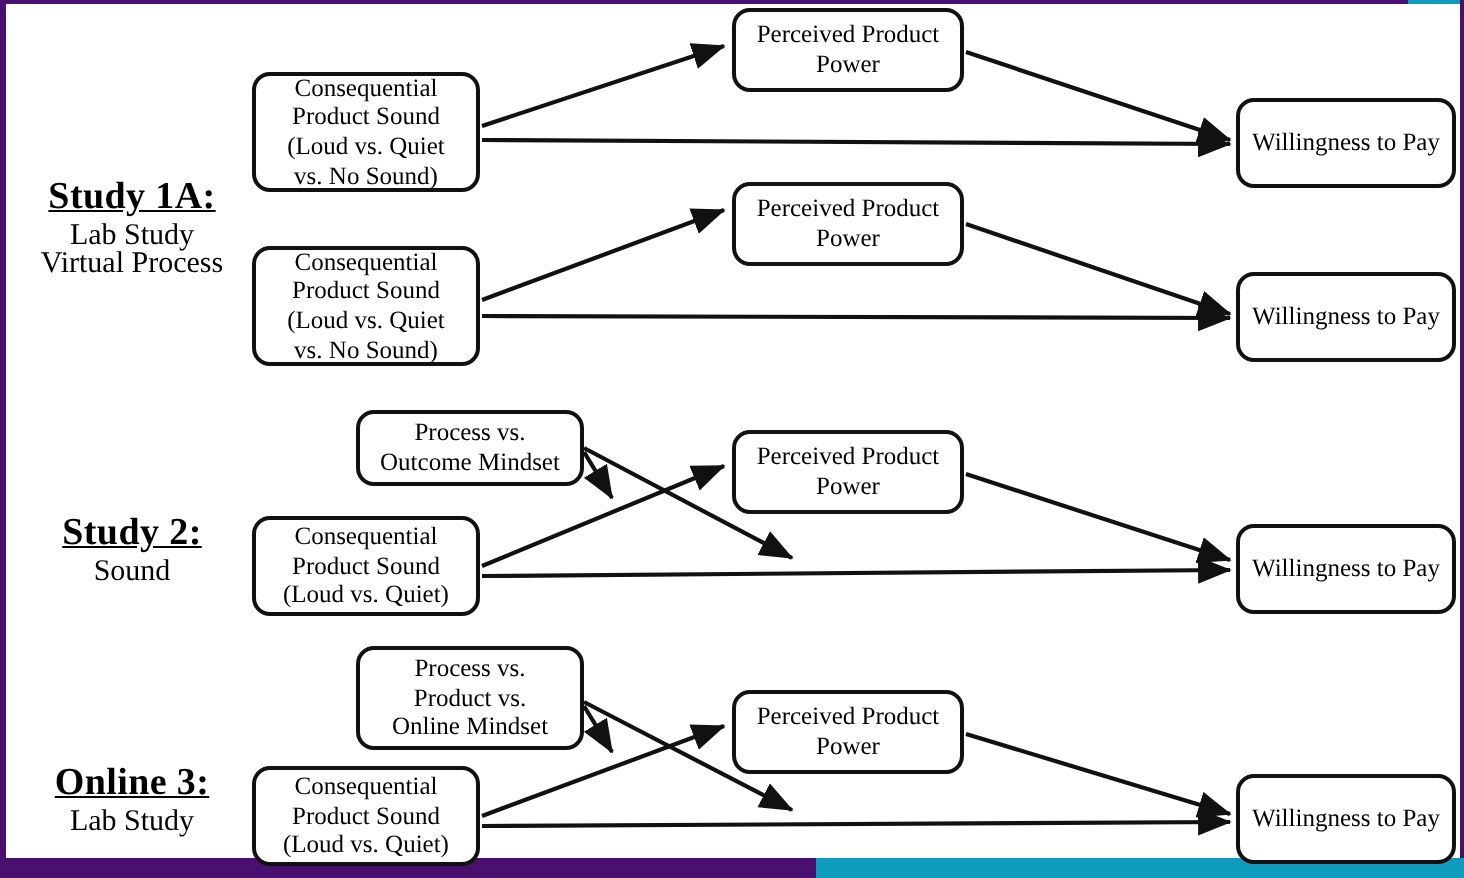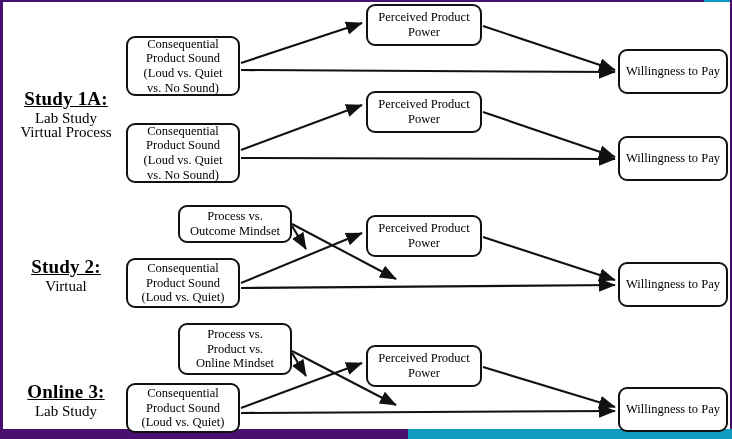--- a/index.html
+++ b/index.html
@@ -176,21 +176,21 @@
       <span>Power</span>
     </div>
   </div>
 
   <div class="node" style="left:618px; top:136px; width:110px; height:45px;">
     <span>Willingness to Pay</span>
   </div>
 
   <div class="study-label" style="left:2px; top:256px;text-align:center;">
     <span class="study-title">Study 2:</span>
-    <span class="study-sub">Virtual</span>
+    <span class="study-sub">Sound</span>
   </div>
 
   <div class="node" style="left:178px; top:205px; width:114px; height:38px;">
     <div>
       <span>Process vs.</span>
       <span>Outcome Mindset</span>
     </div>
   </div>
 
   <div class="node" style="left:126px; top:258px; width:114px; height:50px;">

